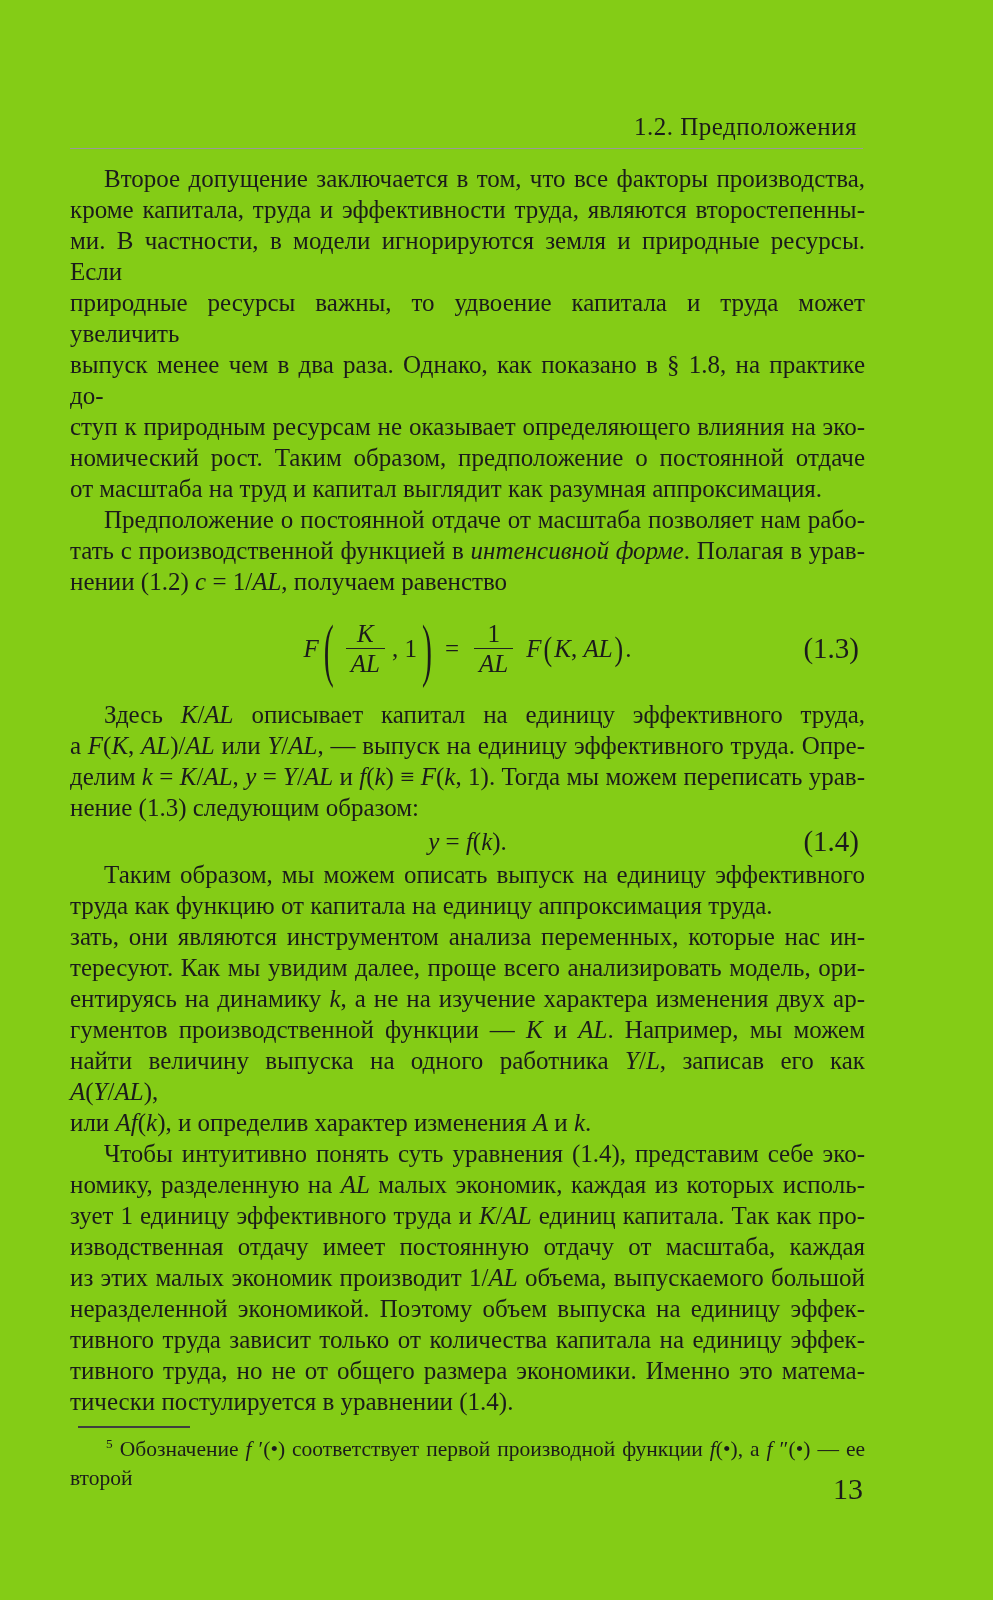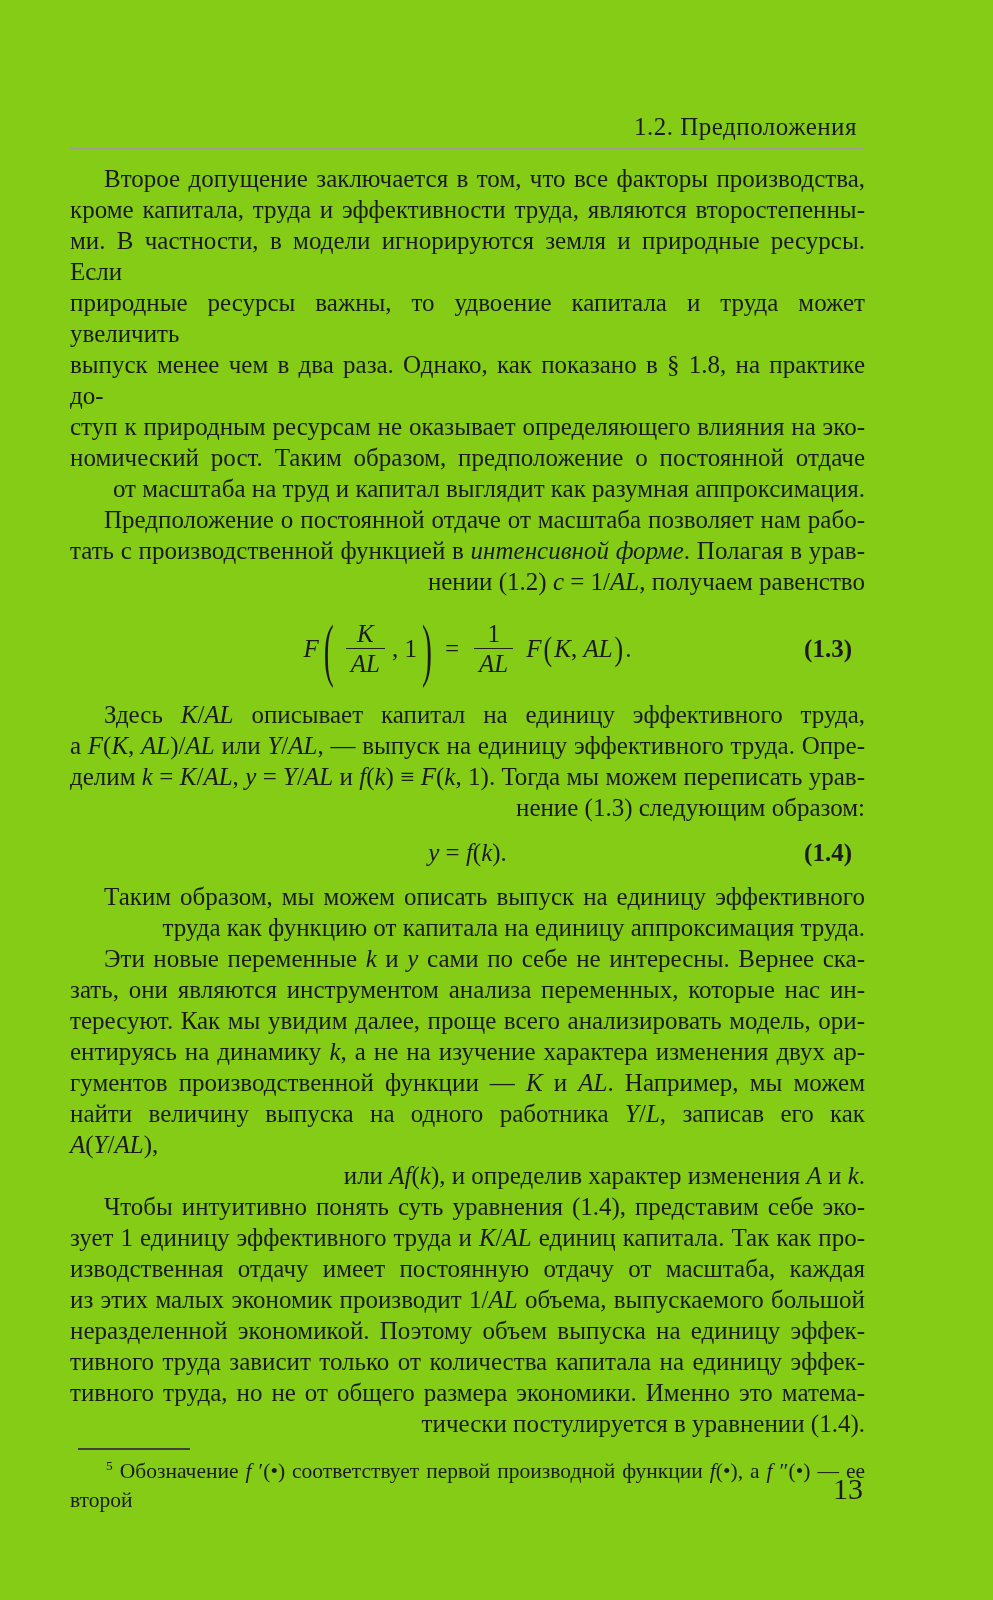--- a/index.html
+++ b/index.html
@@ -20,33 +20,33 @@
   }
   .header-rule{
     position:absolute;left:70px;top:148px;width:793px;height:0;
     border-top:1px solid #9a9a9a;
   }
   
   .content{
     position:absolute;left:70px;top:163px;width:795px;
     font-size:25px;line-height:31px;
   }
-  .para .line{text-align:right;}
+  .para .line{text-align:left;}
   .para .line.j{text-align:justify;text-align-last:justify;}
   .para .line.ind{text-indent:34px;}
   i{font-style:italic;}
   sup{font-size:62%;vertical-align:super;line-height:0;}
 
   
   .eq{
     position:relative;display:flex;align-items:center;justify-content:center;
     margin:12px 0;height:78px;font-size:25px;
   }
-  .eq.small{height:34px;margin:12px 0;}
-  .eq .no{position:absolute;right:13px;top:50%;transform:translateY(-50%);font-size:25px;font-weight:bold;}
+  .eq.small{height:34px;margin:1px 0;}
+  .eq .no{position:absolute;right:6px;top:50%;transform:translateY(-50%);font-size:29px;}
   .vrb{font-style:italic;}
   .frac{
     display:inline-flex;flex-direction:column;align-items:stretch;
     margin:0 7px;line-height:27px;text-align:center;vertical-align:middle;
   }
   .frac .fnum{display:block;padding:0 5px 1px 5px;border-bottom:1.5px solid #222;text-align:center;}
   .frac .fden{display:block;padding:1px 5px 0 5px;text-align:center;}
   .bigp{display:inline-block;font-size:30px;transform:scaleY(2.35);transform-origin:center;margin:0 5px;}
   .medp{display:inline-block;font-size:26px;transform:scaleY(1.3);transform-origin:center;margin:0 2px;}
   .eqsym{margin:0 8px;}
@@ -125,30 +125,30 @@
     <div class="eq small">
       <span><i>y</i> = <i>f</i>(<i>k</i>).</span>
       <span class="no">(1.4)</span>
     </div>
 
     <div class="para">
         <div class="line j ind">Таким образом, мы можем описать выпуск на единицу эффективного</div>
         <div class="line">труда как функцию от капитала на единицу аппроксимация труда.</div>
       </div>
     <div class="para">
-        <div class="line j ind">Эти новые переменные <i>k</i> и <i>y</i> сами по себе не интересны. Вернее ска-</div>
         <div class="line j">зать, они являются инструментом анализа переменных, которые нас ин-</div>
         <div class="line j">тересуют. Как мы увидим далее, проще всего анализировать модель, ори-</div>
         <div class="line j">ентируясь на динамику <i>k</i>, а не на изучение характера изменения двух ар-</div>
         <div class="line j">гументов производственной функции — <i>K</i> и <i>AL</i>. Например, мы можем</div>
         <div class="line j">найти величину выпуска на одного работника <i>Y</i>/<i>L</i>, записав его как <i>A</i>(<i>Y</i>/<i>AL</i>),</div>
         <div class="line">или <i>Af</i>(<i>k</i>), и определив характер изменения <i>A</i> и <i>k</i>.</div>
       </div>
     <div class="para">
         <div class="line j ind">Чтобы интуитивно понять суть уравнения (1.4), представим себе эко-</div>
+        <div class="line j">номику, разделенную на <i>AL</i> малых экономик, каждая из которых исполь-</div>
         <div class="line j">зует 1 единицу эффективного труда и <i>K</i>/<i>AL</i> единиц капитала. Так как про-</div>
         <div class="line j">изводственная отдачу имеет постоянную отдачу от масштаба, каждая</div>
         <div class="line j">из этих малых экономик производит 1/<i>AL</i> объема, выпускаемого большой</div>
         <div class="line j">неразделенной экономикой. Поэтому объем выпуска на единицу эффек-</div>
         <div class="line j">тивного труда зависит только от количества капитала на единицу эффек-</div>
         <div class="line j">тивного труда, но не от общего размера экономики. Именно это матема-</div>
         <div class="line">тически постулируется в уравнении (1.4).</div>
       </div>
 
     <div class="footnote-rule"></div>

